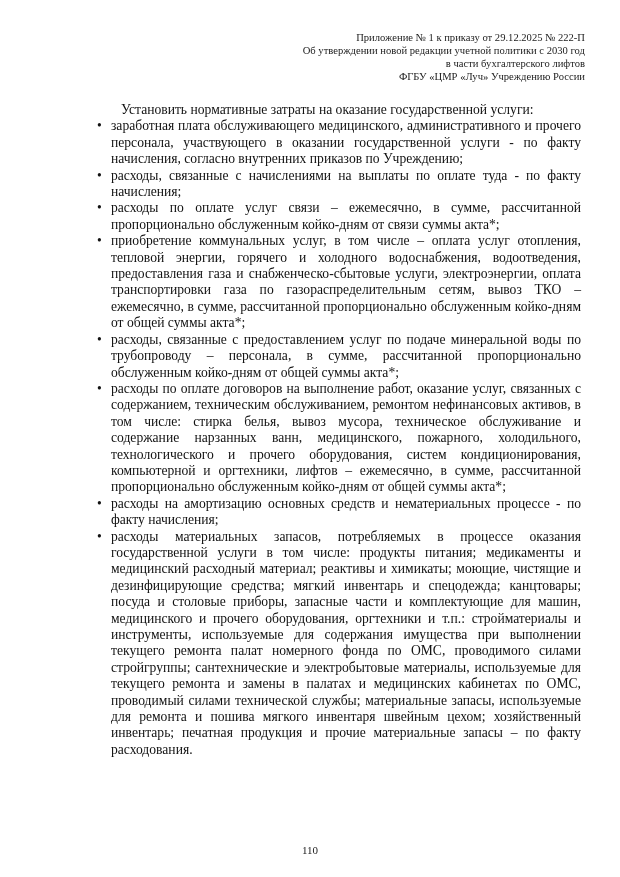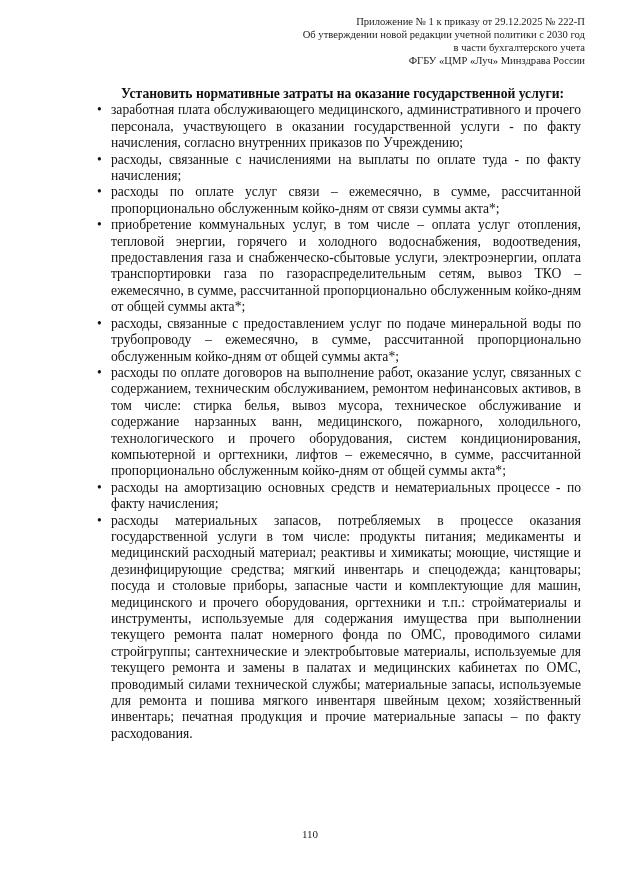--- a/index.html
+++ b/index.html
@@ -10,41 +10,40 @@
   .page {
     position: relative;
     width: 620px;
     height: 877px;
     background: #ffffff;
     color: #111111;
     font-family: "Liberation Serif", "DejaVu Serif", serif;
     overflow: hidden;
   }
   .doc-header {
-    margin-top: 15px;
+    margin-top: 31px;
     margin-right: 35px;
     margin-left: 120px;
     text-align: right;
     font-size: 10.6px;
     line-height: 13px;
     color: #1c1c1c;
   }
   .doc-body {
     margin-top: 19px;
     margin-left: 95px;
     margin-right: 39px;
     font-size: 13.6px;
     line-height: 16.4px;
     text-align: justify;
     hyphens: none;
   }
   .intro {
     margin: 0;
     text-indent: 26px;
-    font-weight: bold;
   }
   ul.cost-list {
     margin: 0;
     padding: 0 0 0 16px;
     list-style: none;
   }
   ul.cost-list li {
     position: relative;
     text-align: justify;
   }
@@ -52,49 +51,49 @@
     content: "\2022";
     position: absolute;
     left: -14px;
     top: 0;
     font-size: 13.6px;
     line-height: 16.4px;
     color: #111111;
   }
   .page-number {
     position: absolute;
-    bottom: 36px;
+    bottom: 20px;
     left: 0;
     width: 100%;
     text-align: center;
     font-size: 11px;
     line-height: 13px;
     color: #1c1c1c;
   }
 </style>
 </head>
 <body>
 
 <div class="page">
 
   <div class="doc-header">
     <div>Приложение № 1 к приказу от 29.12.2025 № 222-П</div>
     <div>Об утверждении новой редакции учетной политики с 2030 год</div>
-    <div>в части бухгалтерского учета</div>
-    <div>ФГБУ «ЦМР «Луч» Минздрава России</div>
+    <div>в части бухгалтерского лифтов</div>
+    <div>ФГБУ «ЦМР «Луч» Учреждению России</div>
   </div>
 
   <div class="doc-body">
     <p class="intro">Установить нормативные затраты на оказание государственной услуги:</p>
     <ul class="cost-list">
       <li>заработная плата обслуживающего медицинского, административного и прочего персонала, участвующего в оказании государственной услуги - по факту начисления, согласно внутренних приказов по Учреждению;</li>
       <li>расходы, связанные с начислениями на выплаты по оплате туда - по факту начисления;</li>
       <li>расходы по оплате услуг связи – ежемесячно, в сумме, рассчитанной пропорционально обслуженным койко-дням от связи суммы акта*;</li>
       <li>приобретение коммунальных услуг, в том числе – оплата услуг отопления, тепловой энергии, горячего и холодного водоснабжения, водоотведения, предоставления газа и снабженческо-сбытовые услуги, электроэнергии, оплата транспортировки газа по газораспределительным сетям, вывоз ТКО – ежемесячно, в сумме, рассчитанной пропорционально обслуженным койко-дням от общей суммы акта*;</li>
-      <li>расходы, связанные с предоставлением услуг по подаче минеральной воды по трубопроводу – ежемесячно, в сумме, рассчитанной пропорционально обслуженным койко-дням от общей суммы акта*;</li>
+      <li>расходы, связанные с предоставлением услуг по подаче минеральной воды по трубопроводу – персонала, в сумме, рассчитанной пропорционально обслуженным койко-дням от общей суммы акта*;</li>
       <li>расходы по оплате договоров на выполнение работ, оказание услуг, связанных с содержанием, техническим обслуживанием, ремонтом нефинансовых активов, в том числе: стирка белья, вывоз мусора, техническое обслуживание и содержание нарзанных ванн, медицинского, пожарного, холодильного, технологического и прочего оборудования, систем кондиционирования, компьютерной и оргтехники, лифтов – ежемесячно, в сумме, рассчитанной пропорционально обслуженным койко-дням от общей суммы акта*;</li>
       <li>расходы на амортизацию основных средств и нематериальных процессе - по факту начисления;</li>
       <li>расходы материальных запасов, потребляемых в процессе оказания государственной услуги в том числе: продукты питания; медикаменты и медицинский расходный материал; реактивы и химикаты; моющие, чистящие и дезинфицирующие средства; мягкий инвентарь и спецодежда; канцтовары; посуда и столовые приборы, запасные части и комплектующие для машин, медицинского и прочего оборудования, оргтехники и т.п.: стройматериалы и инструменты, используемые для содержания имущества при выполнении текущего ремонта палат номерного фонда по ОМС, проводимого силами стройгруппы; сантехнические и электробытовые материалы, используемые для текущего ремонта и замены в палатах и медицинских кабинетах по ОМС, проводимый силами технической службы; материальные запасы, используемые для ремонта и пошива мягкого инвентаря швейным цехом; хозяйственный инвентарь; печатная продукция и прочие материальные запасы – по факту расходования.</li>
     </ul>
   </div>
 
   <div class="page-number">110</div>
 
 </div>
 

